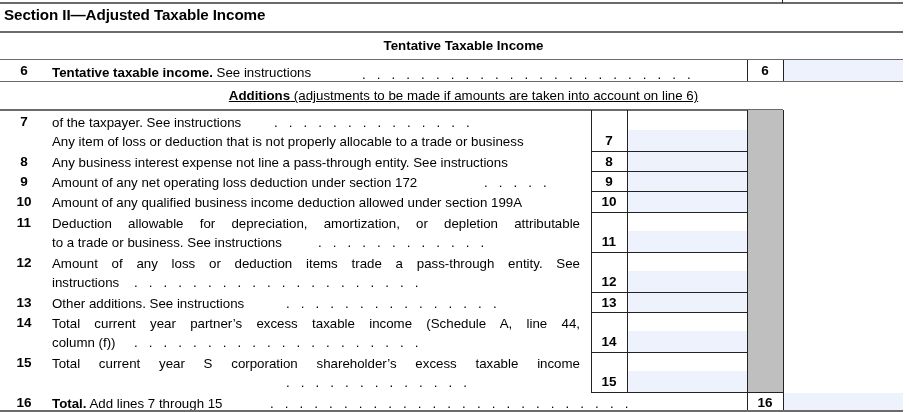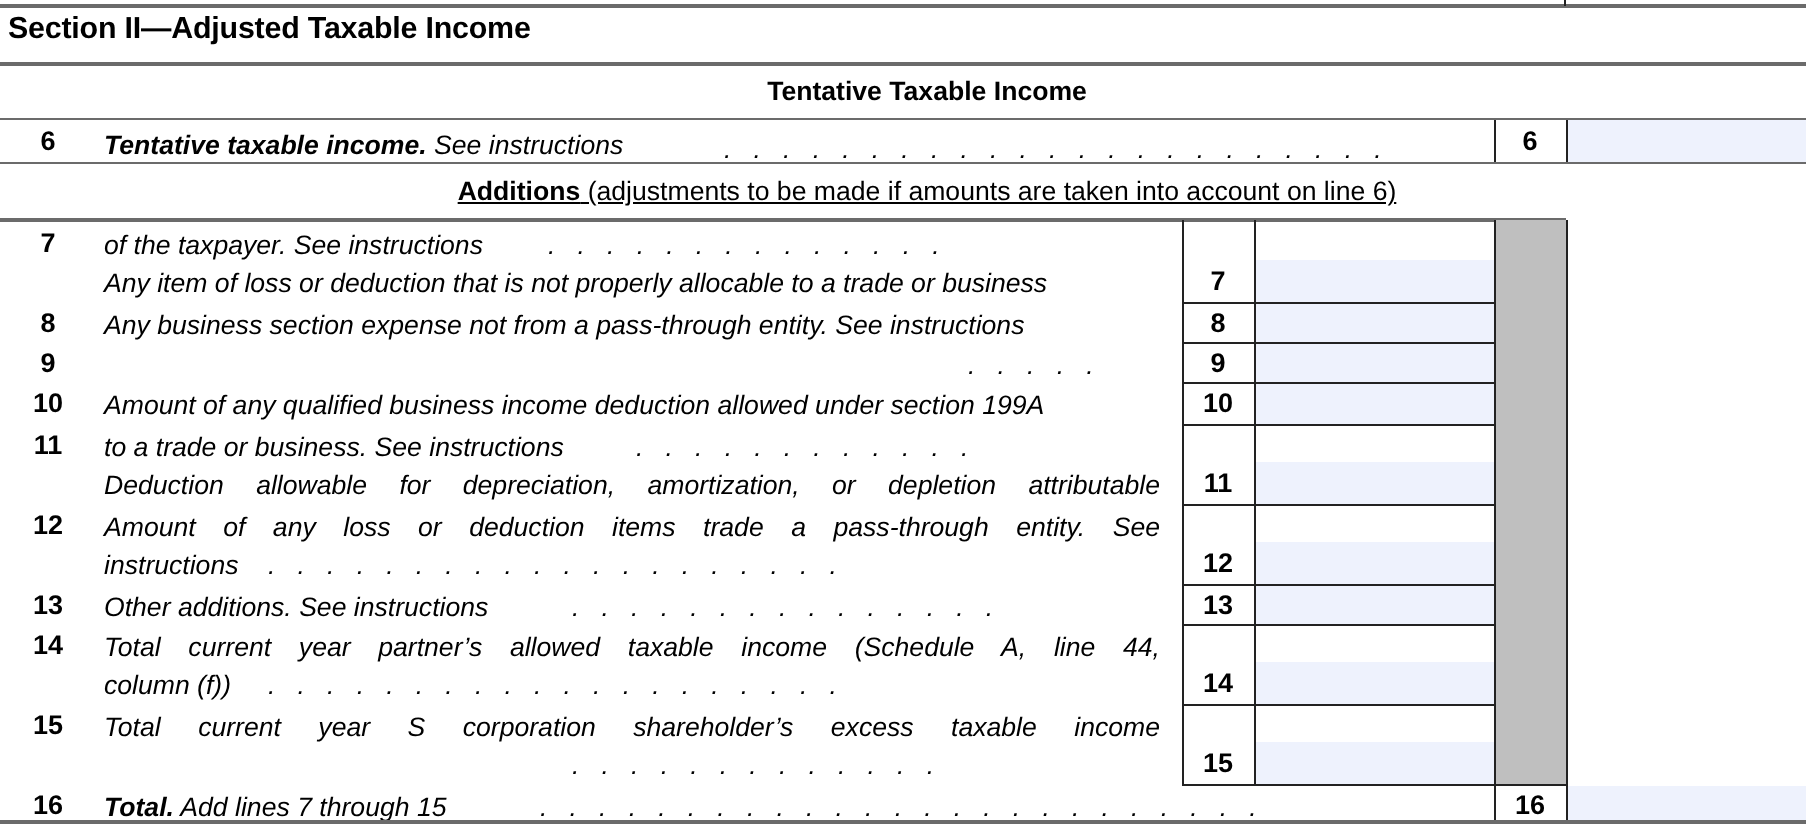--- a/index.html
+++ b/index.html
@@ -6,21 +6,21 @@
   body { width:909px; height:412px; position:relative; overflow:hidden;
          font-family:"Liberation Sans", sans-serif; color:#000; font-size:13.3px; }
   .abs { position:absolute; }
   .rule { position:absolute; left:0; width:903px; background:#6b6b6b; }
   .rule.thick { height:2px; }
   .rule.thin { height:1px; }
   .section-title { left:4px; top:6px; font-weight:bold; font-size:15.2px; letter-spacing:-0.1px; }
   .centered-head { left:12px; width:903px; text-align:center; }
   .bold { font-weight:bold; }
   .num { position:absolute; left:0; width:40px; text-align:center; font-weight:bold; font-size:13.5px; }
-  .desc { position:absolute; left:52px; width:528px; line-height:19px;font-style:italic; }
+  .desc { position:absolute; left:52px; width:528px; line-height:19px; }
   .desc.justify { text-align:justify; text-align-last:left; }
   .dots { letter-spacing:0; white-space:pre; }
   .box-num { position:absolute; width:36px; text-align:center; font-weight:bold; font-size:13.5px; }
   .input { position:absolute; background:#eef2fd; }
   .vline { position:absolute; width:1px; background:#222; }
   .hline { position:absolute; height:1px; background:#222; }
   .grey { position:absolute; background:#bfbfbf; }
 </style>
 </head>
 <body>
@@ -65,49 +65,49 @@
     <div><span>of the taxpayer. See instructions</span><span class="dots" style="position:absolute; left:222px;">.   .   .   .   .   .   .   .   .   .   .   .   .   .</span></div>
     <div>Any item of loss or deduction that is not properly allocable to a trade or business</div>
   </div>
   <div class="box-num" style="left:591px; top:133px;">7</div>
   <div class="input" style="left:628px; top:130px; width:119px; height:21px;"></div>
   <div class="hline" style="left:591px; top:151px; width:156px;"></div>
 </div>
 
 <div>
   <div class="num" style="top:154px; left:4px;">8</div>
-  <div class="desc" style="top:153px;">Any business section expense not from a pass-through entity. See instructions</div>
+  <div class="desc" style="top:153px;">Any business interest expense not line a pass-through entity. See instructions</div>
   <div class="box-num" style="left:591px; top:154px;">8</div>
   <div class="input" style="left:628px; top:152px; width:119px; height:19px;"></div>
   <div class="hline" style="left:591px; top:171px; width:156px;"></div>
 </div>
 
 <div>
   <div class="num" style="top:174px; left:4px;">9</div>
   <div class="desc" style="top:173px;">
-    <span class="dots" style="position:absolute; left:432px;">.   .   .   .   .</span>
+    <span>Amount of any net operating loss deduction under section 172</span><span class="dots" style="position:absolute; left:432px;">.   .   .   .   .</span>
   </div>
   <div class="box-num" style="left:591px; top:174px;">9</div>
   <div class="input" style="left:628px; top:172px; width:119px; height:19px;"></div>
   <div class="hline" style="left:591px; top:191px; width:156px;"></div>
 </div>
 
 <div>
   <div class="num" style="top:194px; left:4px;">10</div>
   <div class="desc" style="top:193px;">Amount of any qualified business income deduction allowed under section 199A</div>
   <div class="box-num" style="left:591px; top:194px;">10</div>
   <div class="input" style="left:628px; top:192px; width:119px; height:20px;"></div>
   <div class="hline" style="left:591px; top:212px; width:156px;"></div>
 </div>
 
 <div>
   <div class="num" style="top:215px; left:4px;">11</div>
   <div class="desc justify" style="top:214px;">
+    <div style="text-align:justify; text-align-last:justify;">Deduction allowable for depreciation, amortization, or depletion attributable</div>
     <div><span>to a trade or business. See instructions</span><span class="dots" style="position:absolute; left:266px;">.   .   .   .   .   .   .   .   .   .   .   .</span></div>
-    <div style="text-align:justify; text-align-last:justify;">Deduction allowable for depreciation, amortization, or depletion attributable</div>
   </div>
   <div class="box-num" style="left:591px; top:234px;">11</div>
   <div class="input" style="left:628px; top:231px; width:119px; height:21px;"></div>
   <div class="hline" style="left:591px; top:252px; width:156px;"></div>
 </div>
 
 <div>
   <div class="num" style="top:255px; left:4px;">12</div>
   <div class="desc" style="top:254px;">
     <div style="text-align:justify; text-align-last:justify;">Amount of any loss or deduction items trade a pass-through entity. See</div>
@@ -124,21 +124,21 @@
     <span>Other additions. See instructions</span><span class="dots" style="position:absolute; left:234px;">.   .   .   .   .   .   .   .   .   .   .   .   .   .   .</span>
   </div>
   <div class="box-num" style="left:591px; top:295px;">13</div>
   <div class="input" style="left:628px; top:293px; width:119px; height:19px;"></div>
   <div class="hline" style="left:591px; top:312px; width:156px;"></div>
 </div>
 
 <div>
   <div class="num" style="top:315px; left:4px;">14</div>
   <div class="desc" style="top:314px;">
-    <div style="text-align:justify; text-align-last:justify;">Total current year partner’s allowed taxable income (Schedule A, line 44,</div>
+    <div style="text-align:justify; text-align-last:justify;">Total current year partner’s excess taxable income (Schedule A, line 44,</div>
     <div><span>column (f))</span><span class="dots" style="position:absolute; left:82px;">.   .   .   .   .   .   .   .   .   .   .   .   .   .   .   .   .   .   .   .</span></div>
   </div>
   <div class="box-num" style="left:591px; top:334px;">14</div>
   <div class="input" style="left:628px; top:331px; width:119px; height:21px;"></div>
   <div class="hline" style="left:591px; top:352px; width:156px;"></div>
 </div>
 
 <div>
   <div class="num" style="top:355px; left:4px;">15</div>
   <div class="desc" style="top:354px;">

